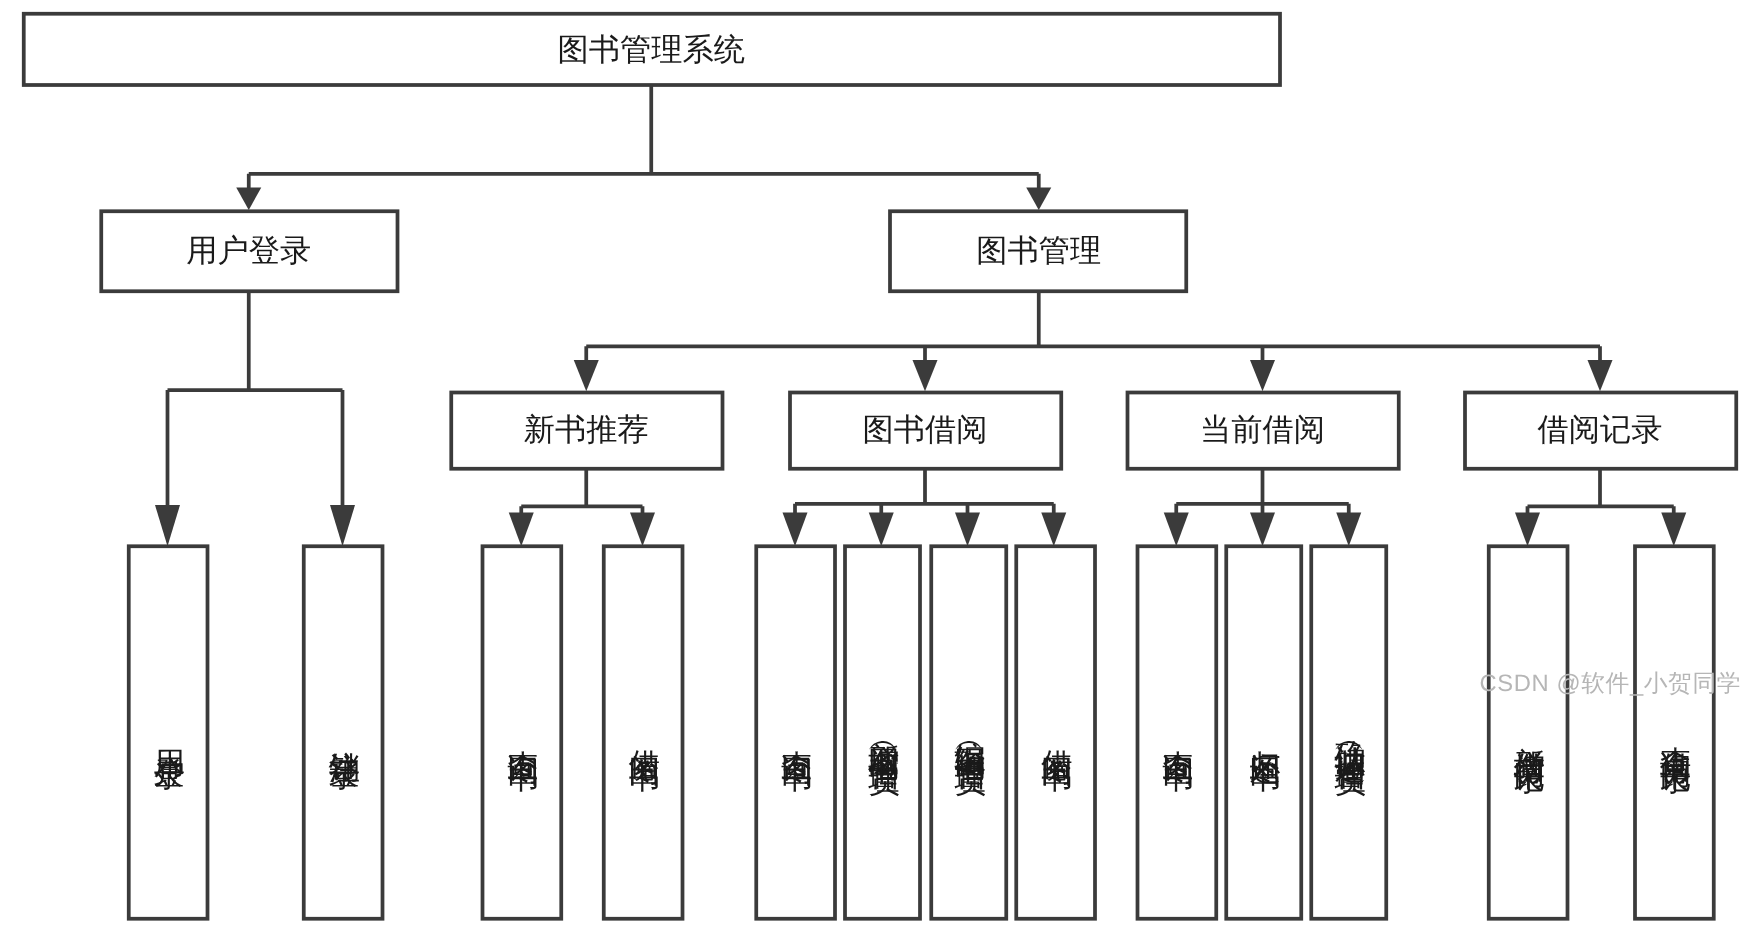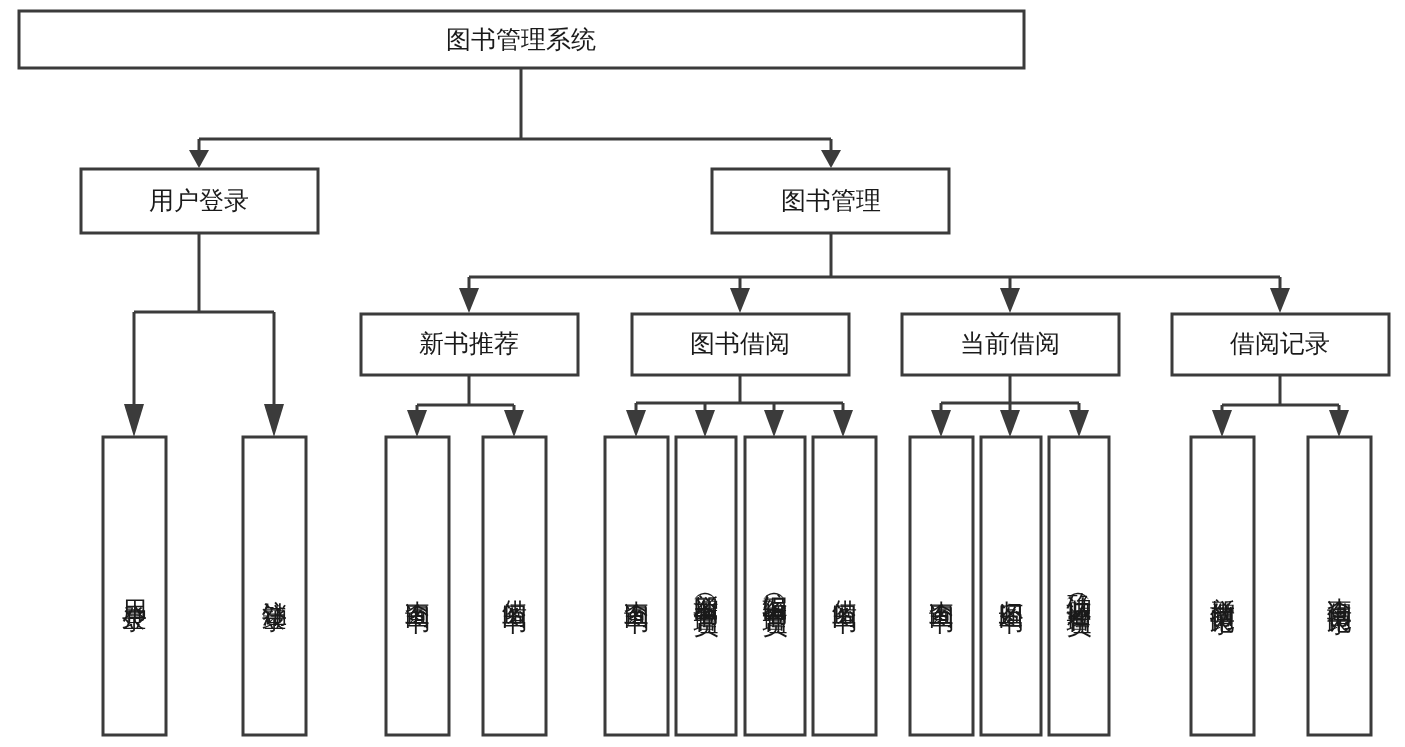--- a/index.html
+++ b/index.html
@@ -237,13 +237,14 @@
       <div style="position: absolute; left: 676px; top: 440px; width: 60px; height: 292px; display: flex; align-items: center; justify-content: center; writing-mode: vertical-rl; text-orientation: upright; font-family: &quot;Liberation Sans&quot;, &quot;DejaVu Sans&quot;, sans-serif; font-size: 25px; line-height: 1; letter-spacing: 3px; color: rgb(26, 26, 26); white-space: nowrap; pointer-events: none;">新增图书（管理员）</div>
       <div style="position: absolute; left: 745px; top: 440px; width: 60px; height: 292px; display: flex; align-items: center; justify-content: center; writing-mode: vertical-rl; text-orientation: upright; font-family: &quot;Liberation Sans&quot;, &quot;DejaVu Sans&quot;, sans-serif; font-size: 25px; line-height: 1; letter-spacing: 3px; color: rgb(26, 26, 26); white-space: nowrap; pointer-events: none;">编辑图书（管理员）</div>
       <div style="position: absolute; left: 813px; top: 440px; width: 63px; height: 292px; display: flex; align-items: center; justify-content: center; writing-mode: vertical-rl; text-orientation: upright; font-family: &quot;Liberation Sans&quot;, &quot;DejaVu Sans&quot;, sans-serif; font-size: 25px; line-height: 1; letter-spacing: 3px; color: rgb(26, 26, 26); white-space: nowrap; pointer-events: none;">借阅图书</div>
       <div style="position: absolute; left: 910px; top: 440px; width: 63px; height: 292px; display: flex; align-items: center; justify-content: center; writing-mode: vertical-rl; text-orientation: upright; font-family: &quot;Liberation Sans&quot;, &quot;DejaVu Sans&quot;, sans-serif; font-size: 25px; line-height: 1; letter-spacing: 3px; color: rgb(26, 26, 26); white-space: nowrap; pointer-events: none;">查询图书</div>
       <div style="position: absolute; left: 981px; top: 440px; width: 60px; height: 292px; display: flex; align-items: center; justify-content: center; writing-mode: vertical-rl; text-orientation: upright; font-family: &quot;Liberation Sans&quot;, &quot;DejaVu Sans&quot;, sans-serif; font-size: 25px; line-height: 1; letter-spacing: 3px; color: rgb(26, 26, 26); white-space: nowrap; pointer-events: none;">归还图书</div>
       <div style="position: absolute; left: 1049px; top: 440px; width: 60px; height: 292px; display: flex; align-items: center; justify-content: center; writing-mode: vertical-rl; text-orientation: upright; font-family: &quot;Liberation Sans&quot;, &quot;DejaVu Sans&quot;, sans-serif; font-size: 25px; line-height: 1; letter-spacing: 3px; color: rgb(26, 26, 26); white-space: nowrap; pointer-events: none;">确认归还（管理员）</div>
       <div style="position: absolute; left: 1191px; top: 440px; width: 63px; height: 292px; display: flex; align-items: center; justify-content: center; writing-mode: vertical-rl; text-orientation: upright; font-family: &quot;Liberation Sans&quot;, &quot;DejaVu Sans&quot;, sans-serif; font-size: 25px; line-height: 1; letter-spacing: 3px; color: rgb(26, 26, 26); white-space: nowrap; pointer-events: none;">新增借阅记录</div>
       <div style="position: absolute; left: 1308px; top: 440px; width: 63px; height: 292px; display: flex; align-items: center; justify-content: center; writing-mode: vertical-rl; text-orientation: upright; font-family: &quot;Liberation Sans&quot;, &quot;DejaVu Sans&quot;, sans-serif; font-size: 25px; line-height: 1; letter-spacing: 3px; color: rgb(26, 26, 26); white-space: nowrap; pointer-events: none;">查询借阅记录</div>
     </div>
 
+  <div class="watermark">CSDN @软件_小贺同学</div>
 </div>
 
 </body></html>

